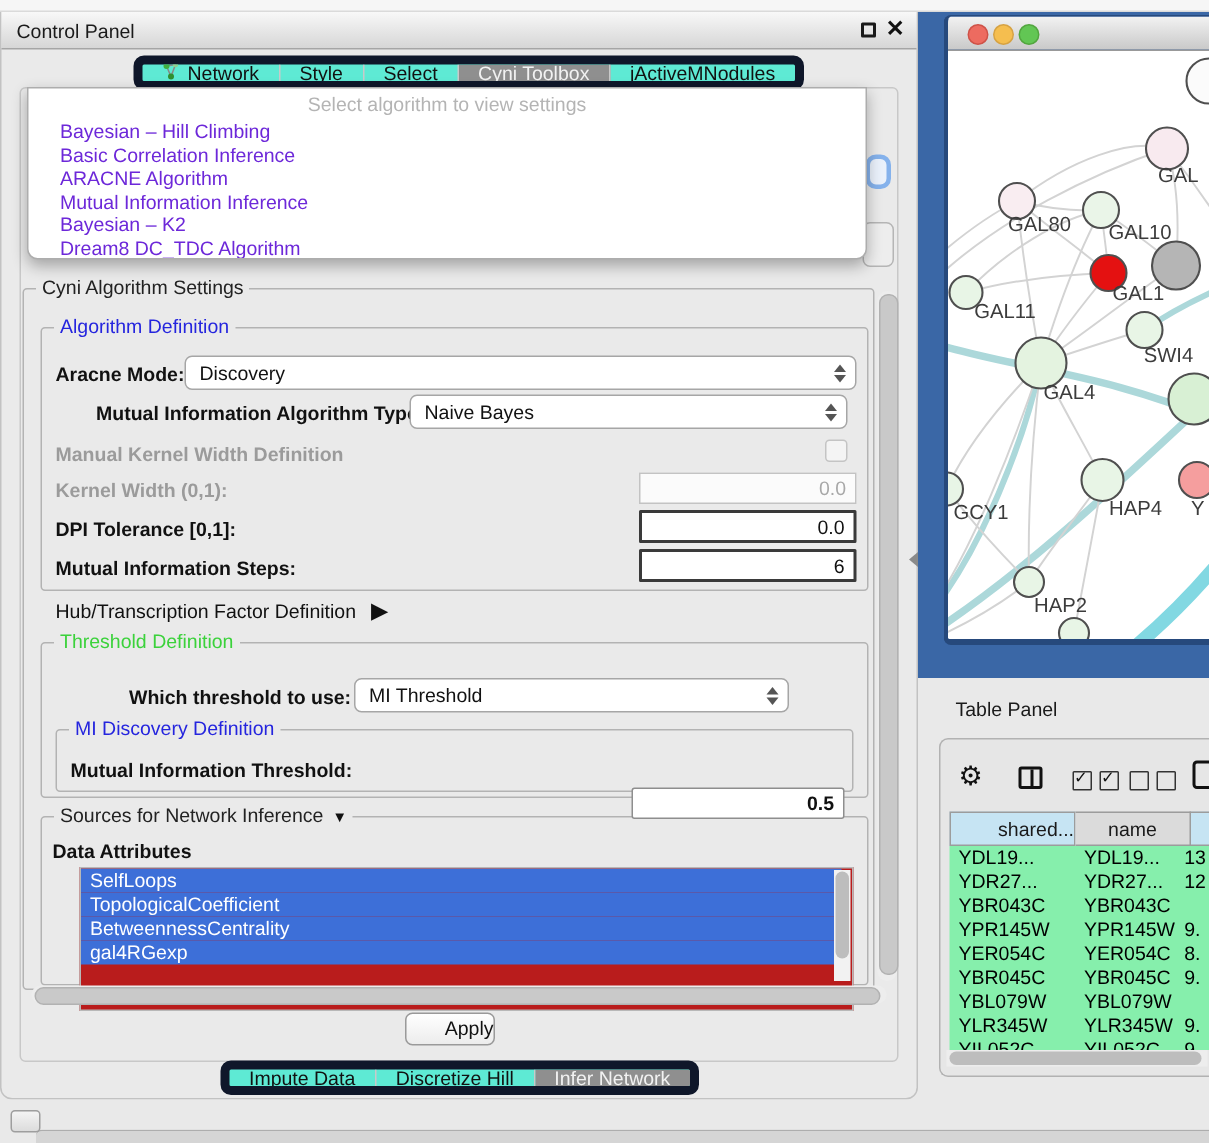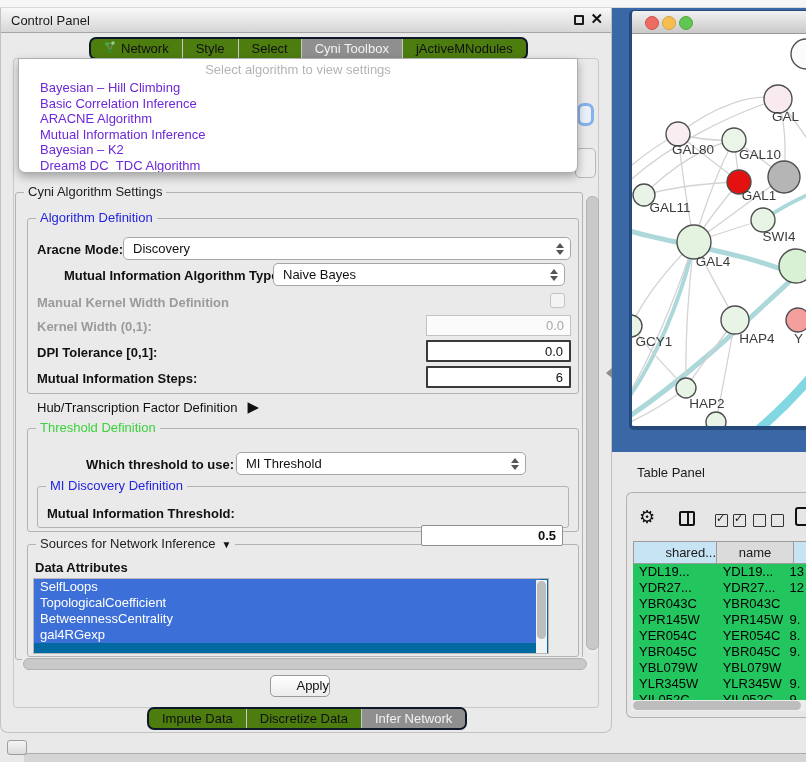--- a/index.html
+++ b/index.html
@@ -14,21 +14,21 @@
     border:1px solid #C2C2C2;border-top:none;border-radius:0 0 8px 8px;z-index:2;}
   .cp-titlebar{left:0;top:0;width:100%;height:25px;
     background:linear-gradient(#F8F8F8,#D6D6D6);border-bottom:1px solid #A5A5A5;}
   .cp-title{left:10px;top:0;line-height:25px;color:#1A1A1A;}
   .float-btn{right:27px;top:7px;width:10px;height:10px;border:2px solid #1A1A1A;border-radius:1px;cursor:pointer;}
   .close-btn{right:8px;top:2px;font-size:15px;font-weight:bold;color:#111;cursor:pointer;}
 
   .outer-border{left:12px;top:50px;width:586px;height:650px;border:1px solid #C8C8C8;border-radius:4px;z-index:1;}
 
   
-  .tabbar{display:flex;height:23px;background:#4d7c0f;border:2px solid #0f172a;border-radius:7px;overflow:hidden;z-index:3;}
+  .tabbar{display:flex;height:23px;background:#5eead4;border:6px solid #0f172a;border-radius:7px;overflow:hidden;z-index:3;text-decoration:underline;}
   .seg{display:flex;align-items:center;gap:5px;padding:0 13px;color:#111;border-right:1px solid #C9C9C9;cursor:pointer;white-space:nowrap;}
   .seg:last-child{border-right:none;}
   .seg.sel{background:#8F8F8F;color:#F2F2F2;}
   #top-tabbar{left:88px;top:29px;}
   #bottom-tabbar{left:146px;top:699px;}
 
   
   .grp{border:1px solid #B3B3B3;border-radius:3px;z-index:2;}
   .grp .legend{position:absolute;top:-9px;left:8px;background:#EAEAEA;padding:0 4px;white-space:nowrap;}
   .legend-plain{color:#222;}
@@ -56,21 +56,21 @@
   .tf-dark{border:2px solid #3A3A3A;border-radius:1px;}
   .tf-light{border:1px solid #8E8E8E;border-radius:2px;}
   .tf-dis{border:1px solid #C3C3C3;background:#FBFBFB;color:#A8A8A8;}
 
   .checkbox{width:15px;height:15px;border:1px solid #C4C4C4;border-radius:3px;background:#F4F4F4;z-index:3;cursor:pointer;}
 
   .tri-right{display:inline-block;margin-left:10px;font-size:15px;color:#111;}
   .tri-down{display:inline-block;margin-left:6px;font-size:10px;color:#111;}
 
   
-  .attrlist{left:32px;top:570px;width:516px;height:76px;background:#0369a1;border:1px solid #B8B8B8;overflow:hidden;z-index:3;}
+  .attrlist{left:52px;top:570px;width:516px;height:96px;background:#b91c1c;border:1px solid #B8B8B8;overflow:hidden;z-index:3;}
   .aitem{height:16px;line-height:16px;padding-left:6px;color:#FFF;cursor:pointer;}
   .attrlist .vtrack{position:absolute;right:1px;top:1px;width:11px;height:74px;background:#F2F2F2;}
   .attrlist .vthumb{position:absolute;right:1px;top:1px;width:9px;height:58px;background:#BDBDBD;border-radius:5px;cursor:pointer;}
 
   
   .scroll-v{left:584px;top:186px;width:13px;height:460px;background:#EDEDED;border-radius:7px;z-index:2;}
   .scroll-v .thumb{position:absolute;left:1px;top:2px;width:11px;height:452px;background:#C9C9C9;border:1px solid #B2B2B2;border-radius:6px;cursor:pointer;}
   .scroll-h{left:20px;top:649px;width:570px;height:12px;background:#EDEDED;border-radius:6px;z-index:3;}
   .scroll-h .thumb{position:absolute;left:2px;top:1px;width:562px;height:10px;background:#C9C9C9;border:1px solid #B2B2B2;border-radius:6px;cursor:pointer;}
 
@@ -110,21 +110,21 @@
   .col-icon{left:52px;top:18px;width:16px;height:15px;border:2px solid #111;border-radius:2px;cursor:pointer;}
   .col-icon::after{content:"";position:absolute;left:6px;top:0;width:2px;height:11px;background:#111;}
   .cb{width:11px;height:11px;border:1.5px solid #333;border-radius:1px;display:inline-block;position:relative;cursor:pointer;}
   .cb.on::after{content:"✓";position:absolute;left:0px;top:-3px;font-size:11px;color:#111;}
   .cbgroup{top:21px;display:flex;gap:5px;}
   #cb-on{left:88px;} #cb-off{left:126px;}
   .icon-partial{left:168px;top:14px;width:20px;height:19px;border:2px solid #111;border-radius:3px;cursor:pointer;}
   .tp-header{left:6px;top:48px;height:23px;display:flex;z-index:2;}
   .th{border:1px solid #9C9C9C;border-left:none;text-align:center;line-height:21px;color:#1A1A1A;overflow:hidden;white-space:nowrap;}
   .th:first-child{border-left:1px solid #9C9C9C;}
-  .tp-rows{left:6px;top:71px;width:174px;height:136px;background:#22c55e;overflow:hidden;}
+  .tp-rows{left:6px;top:71px;width:174px;height:136px;background:#86efac;overflow:hidden;}
   .trow{display:flex;height:16px;line-height:16px;color:#000;cursor:pointer;}
   .tc{overflow:hidden;white-space:nowrap;}
   .tc1{width:84px;padding-left:6px;} .tc2{width:74px;padding-left:10px;} .tc3{width:20px;padding-left:2px;}
   .tp-hscroll{left:4px;top:207px;width:174px;height:11px;background:#EDEDED;}
   .tp-hscroll .thumb{position:absolute;left:2px;top:1px;width:168px;height:9px;background:#BDBDBD;border-radius:5px;cursor:pointer;}
 
   
   .mini-icon{left:7px;top:740px;width:20px;height:15px;border:1px solid #9E9E9E;border-radius:3px;
     background:linear-gradient(#F4F4F4,#DCDCDC);z-index:2;cursor:pointer;}
   .bottom-bar{left:24px;top:753px;width:782px;height:9px;background:#D5D5D5;border-top:1px solid #ADADAD;border-radius:4px 0 0 0;z-index:1;}
@@ -247,21 +247,21 @@
   <div class="abs scroll-h">
       <div class="thumb"></div>
     </div>
 
   <div class="abs apply-btn">Apply</div>
   <div class="abs tabbar" id="bottom-tabbar">
       <div class="seg">
         <span>Impute Data</span>
       </div>
       <div class="seg">
-        <span>Discretize Data</span>
+        <span>Discretize Hill</span>
       </div>
       <div class="seg sel">
         <span>Infer Network</span>
       </div>
     </div>
 </div>
 
 <div class="abs remnant-blue"></div>
 <div class="abs remnant-gray"></div>
 <div class="abs popup">

